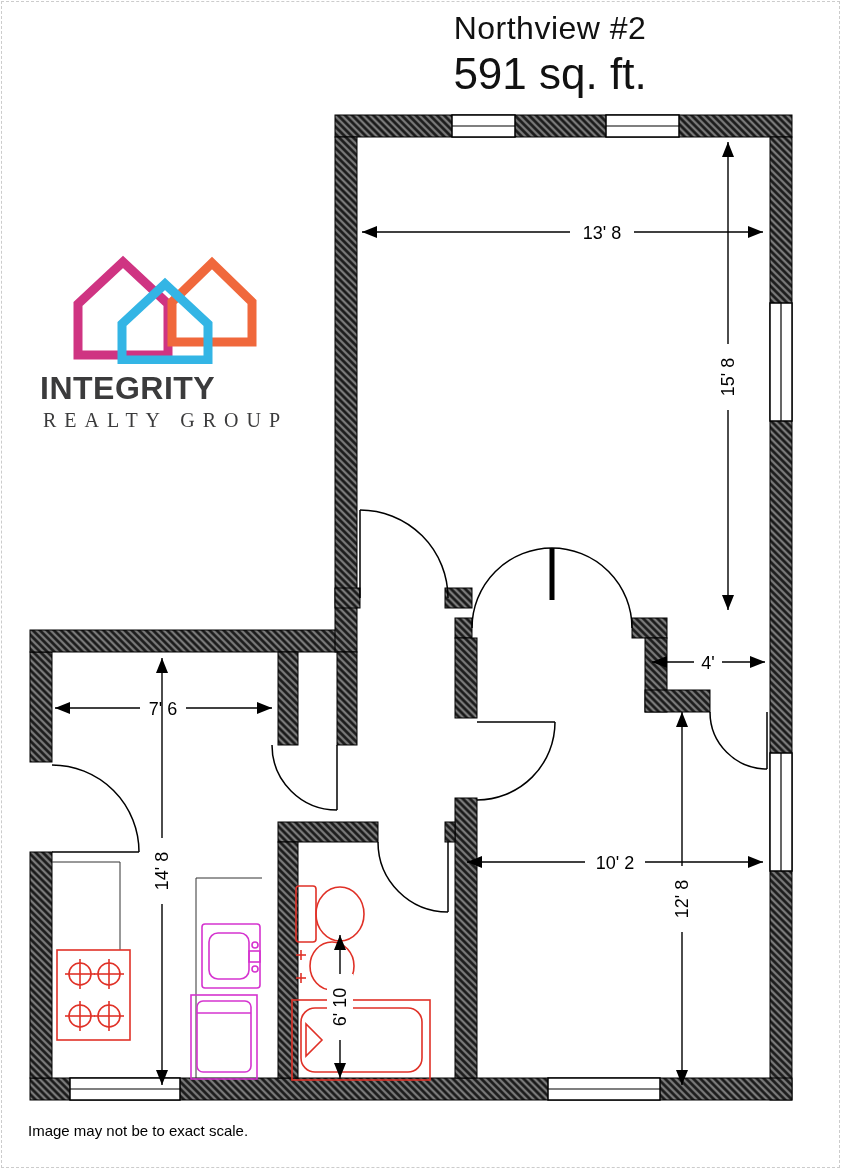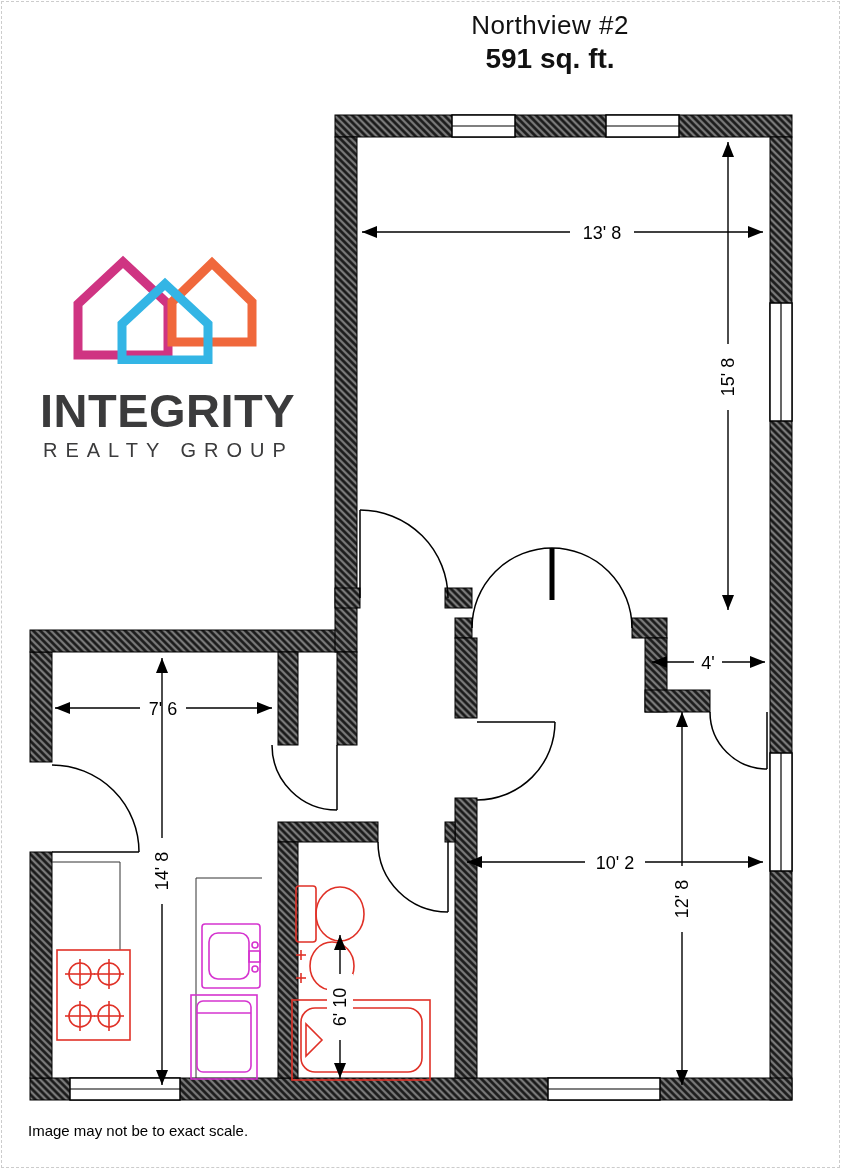--- a/index.html
+++ b/index.html
@@ -13,40 +13,40 @@
     outline: 1px dashed #cccccc;
     outline-offset: -2px;
   }
   .titleblock {
     position: absolute;
     left: 300px; top: 10px; width: 500px;
     text-align: center;
     color: #111;
   }
   .titleblock h1 {
-    margin: 0; font-size: 26px; font-weight: 400; letter-spacing: 0.5px;
+    margin: 0; font-size: 32px; font-weight: 400; letter-spacing: 0.5px;
     font-family: "Liberation Sans", sans-serif;
   }
   .titleblock h2 {
-    margin: 2px 0 0 0; font-size: 28px; font-weight: 700;
+    margin: 2px 0 0 0; font-size: 44px; font-weight: 400;
     font-family: "Liberation Sans", sans-serif;
   }
   .logo { position: absolute; left: 40px; top: 252px; width: 270px; }
   .logo-houses { display: block; }
   .logo-name {
-    margin-top: 23px;
-    font-size: 47px; font-weight: 700; color: #3b3b3c;
+    margin-top: 8px;
+    font-size: 32px; font-weight: 700; color: #3b3b3c;
     letter-spacing: 0.5px; line-height: 1;
     font-family: "Liberation Sans", sans-serif;
   }
   .logo-tagline {
     margin-top: 6px; margin-left: 3px;
     font-size: 20px; font-weight: 400; color: #3b3b3c;
     letter-spacing: 8px; line-height: 1;
-    font-family: Liberation Sans, sans-serif;
+    font-family: Liberation Serif, serif;
   }
   .plan { position: absolute; left: 0; top: 0; width: 841px; height: 1169px; }
   .dim {
     font-family: "Liberation Sans", sans-serif;
     font-size: 18px; fill: #000; text-anchor: middle;
   }
   .disclaimer {
     position: absolute; left: 28px; top: 1122px;
     font-size: 15px; color: #000000;
     font-family: "Liberation Sans", sans-serif;

